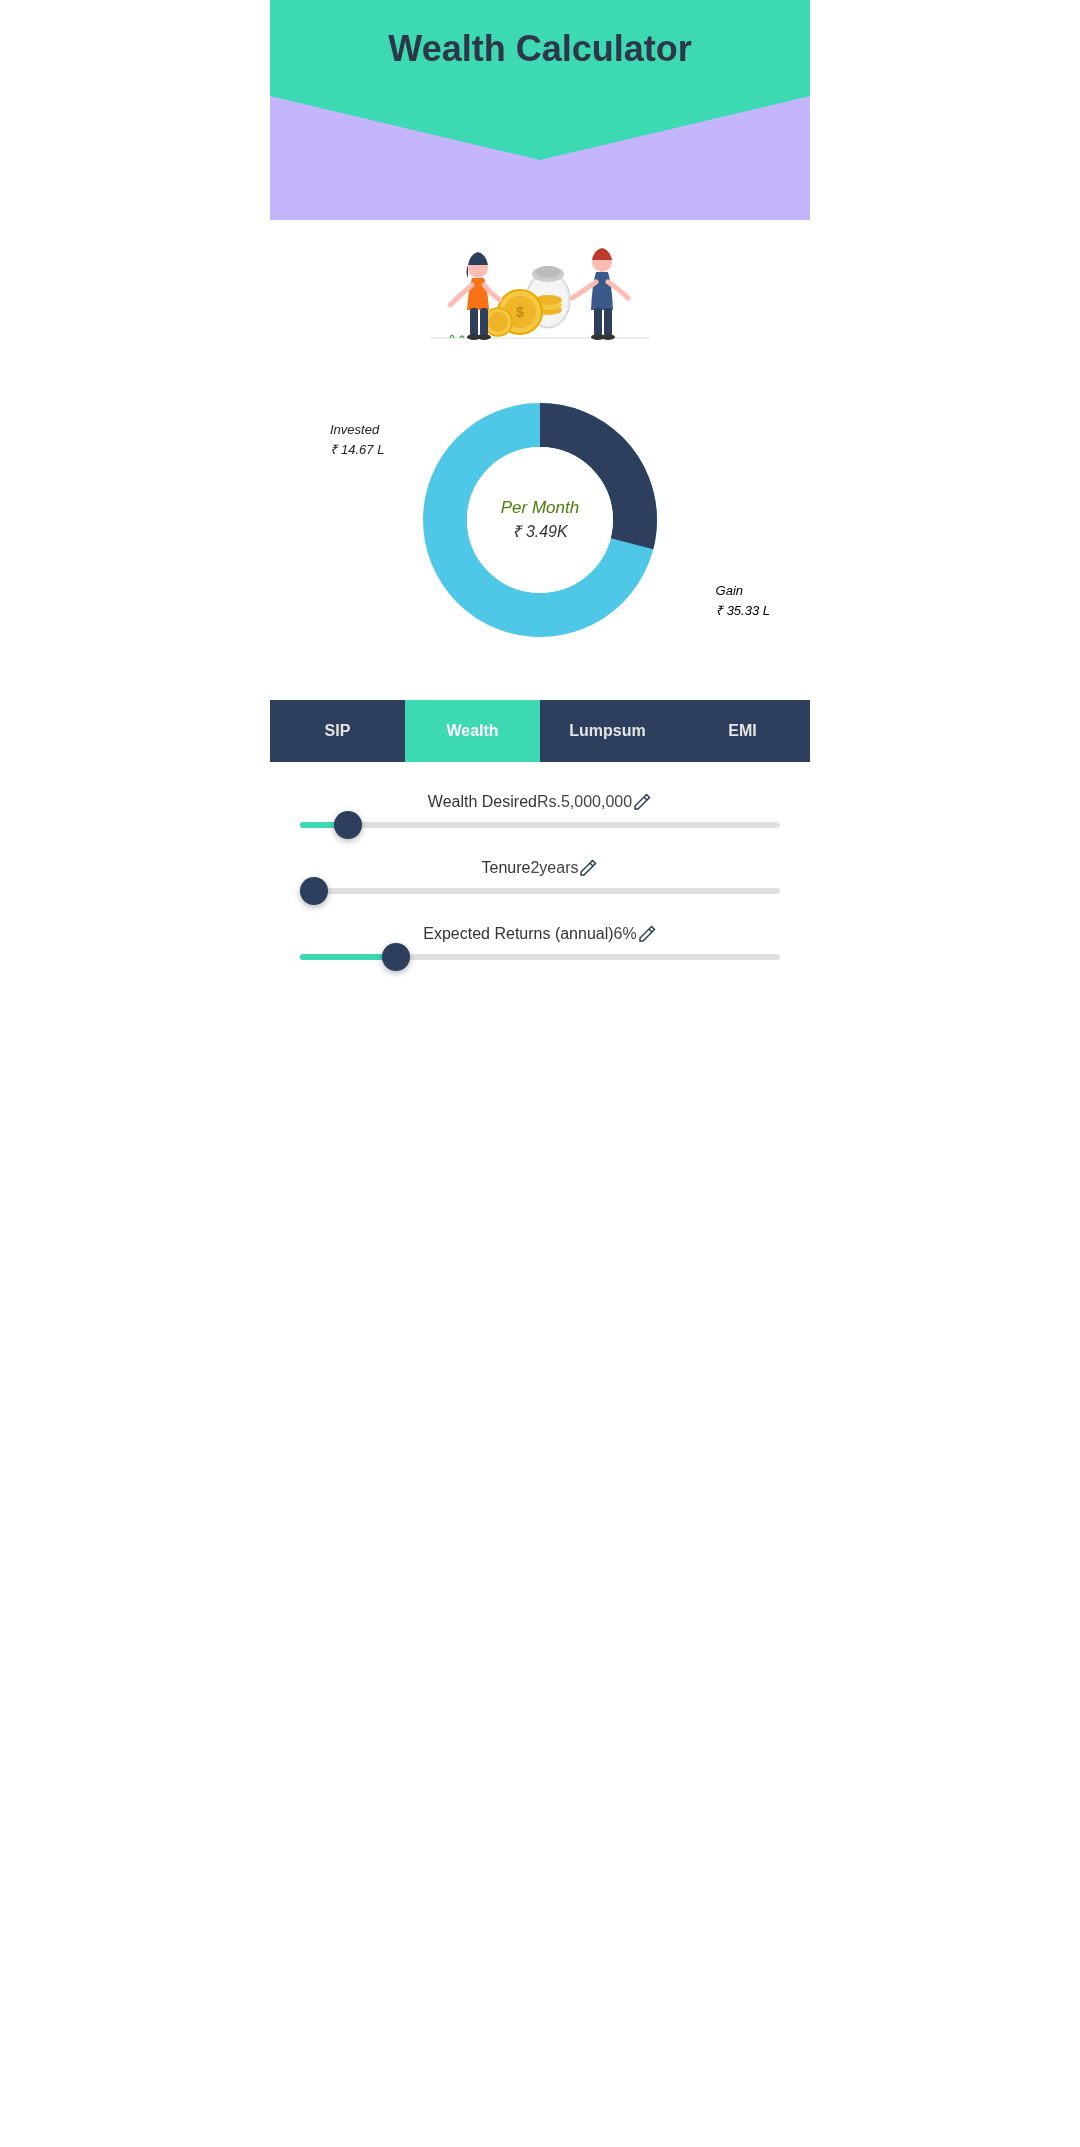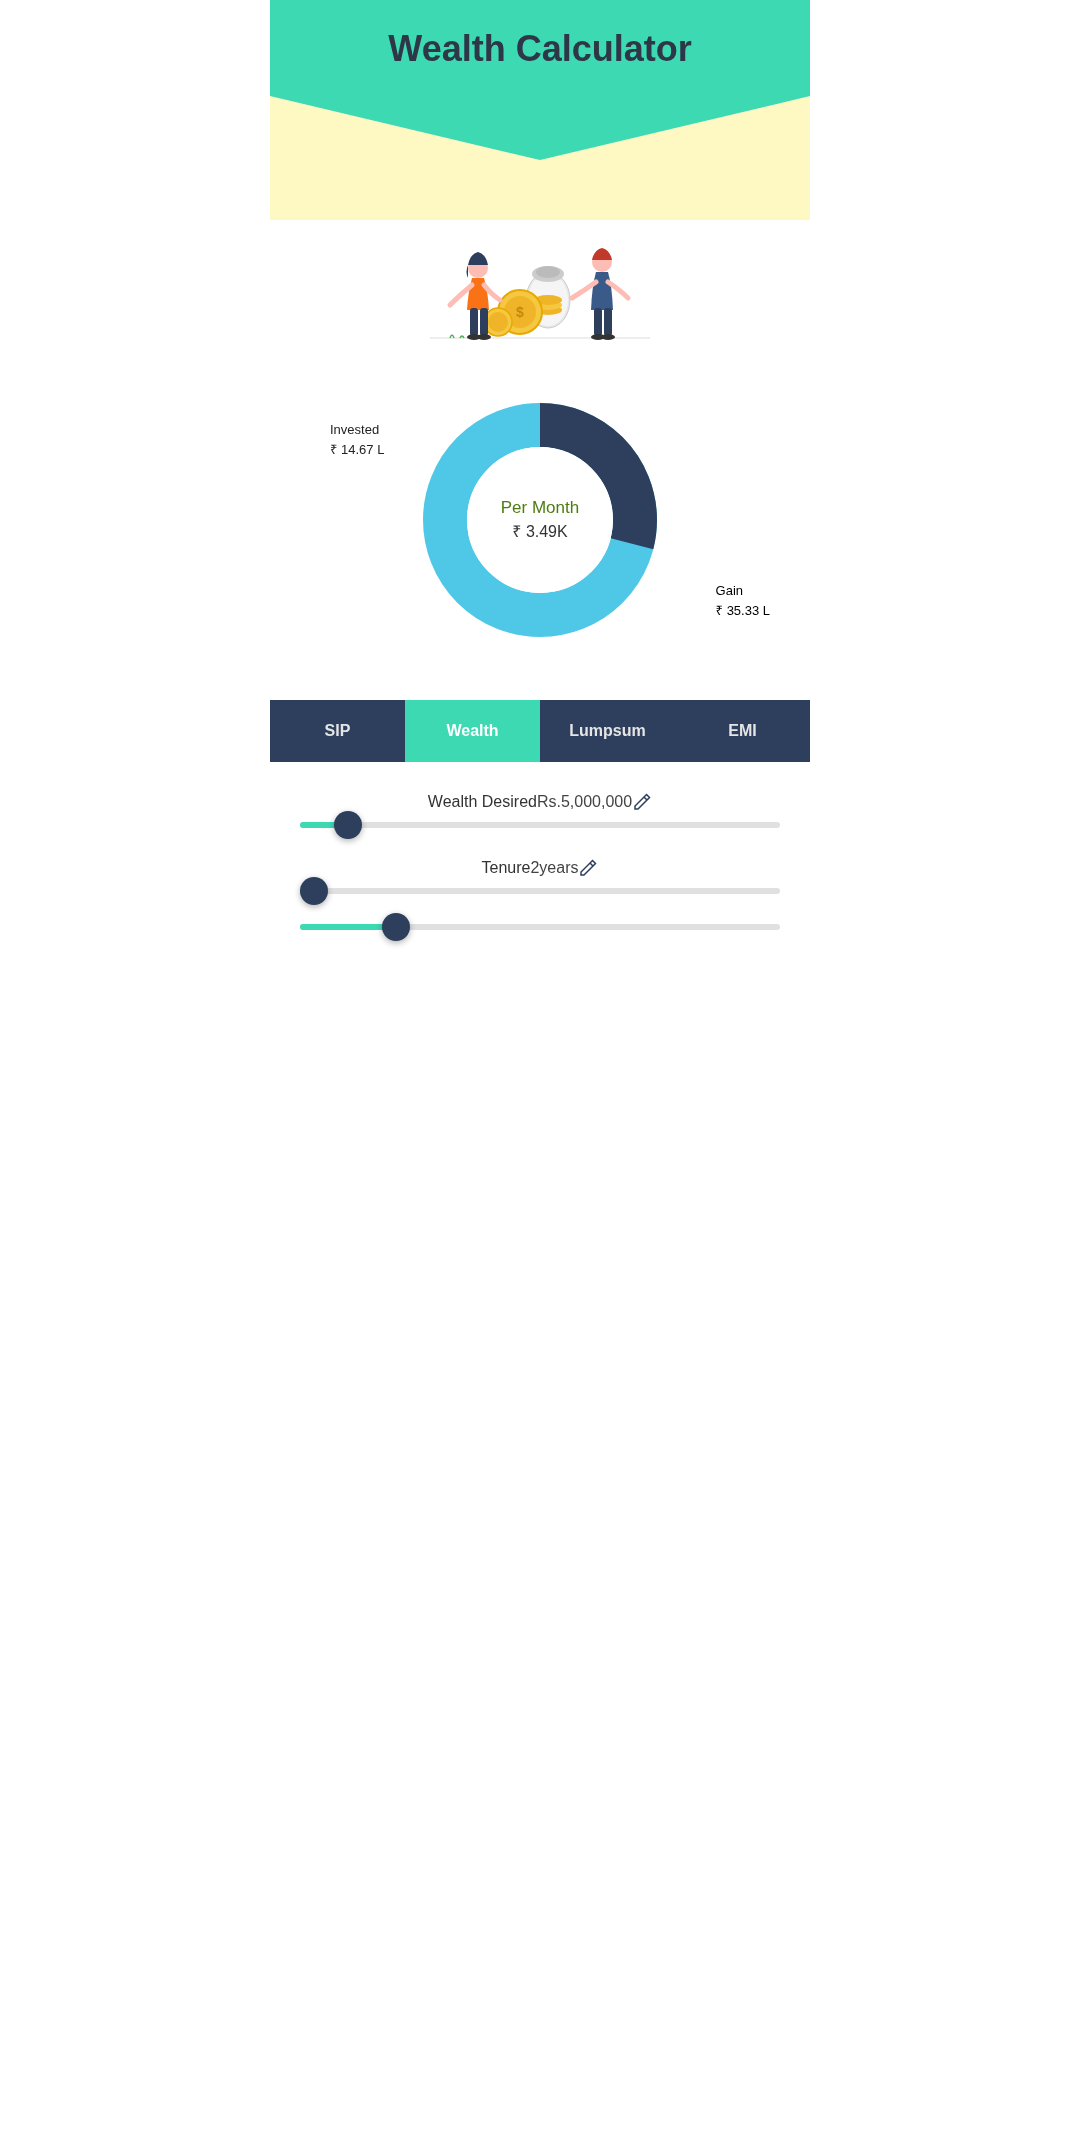--- a/index.html
+++ b/index.html
@@ -11,21 +11,21 @@
       width: 540px;
       margin: 0 auto;
       overflow-x: hidden;
     }
 
     
     .header-section {
       position: relative;
       height: 220px;
       overflow: hidden;
-      background: #fef9c3;
+      background: #c4b5fd;
     }
 
     .header-bg-teal {
       position: absolute;
       top: 0; left: 0; right: 0;
       height: 160px;
       background: #3DD9B3;
       clip-path: polygon(0 0, 100% 0, 100% 60%, 50% 100%, 0 60%);
     }
 
@@ -54,20 +54,21 @@
       height: 140px;
     }
 
     
     .chart-section {
       padding: 40px 20px 20px;
       position: relative;
       display: flex;
       justify-content: center;
       min-height: 320px;
+      font-style: italic;
     }
 
     .chart-container {
       position: relative;
       width: 260px;
       height: 260px;
     }
 
     .donut-svg {
       width: 260px;
@@ -356,20 +357,33 @@
     </div>
   </div>
 
   <div class="slider-container">
     <div class="slider-track">
       <div class="slider-fill" style="width: 3%;"></div>
       <div class="slider-thumb" style="left: 3%;"></div>
     </div>
   </div>
 
+  <div class="control-row">
+    <span class="control-label">Expected Returns (annual)</span>
+    <div class="control-value-area">
+      <span class="control-value">6</span>
+      <span class="control-value">%</span>
+      <span class="edit-icon">
+        <svg width="20" height="20" viewBox="0 0 20 20" fill="none">
+          <path d="M14.5 2.5l3 3L6 17H3v-3L14.5 2.5z" stroke="#2d3f5c" stroke-width="1.5" fill="none"></path>
+          <path d="M12 5l3 3" stroke="#2d3f5c" stroke-width="1.5"></path>
+        </svg>
+      </span>
+    </div>
+  </div>
 
   <div class="slider-container">
     <div class="slider-track">
       <div class="slider-fill" style="width: 20%;"></div>
       <div class="slider-thumb" style="left: 20%;"></div>
     </div>
   </div>
 
 </div>
 

